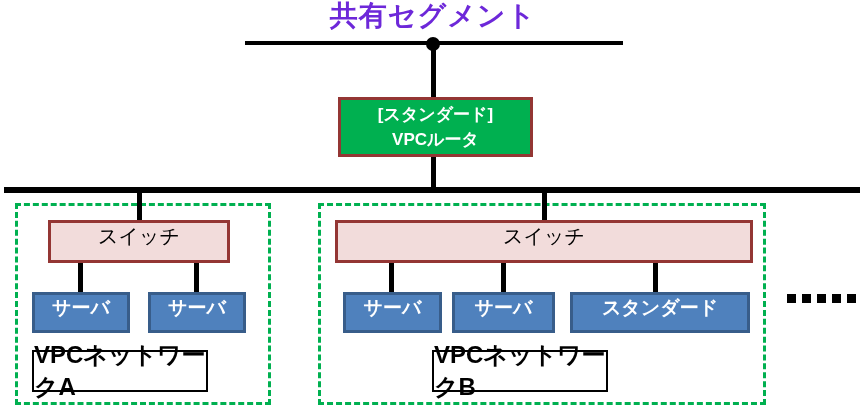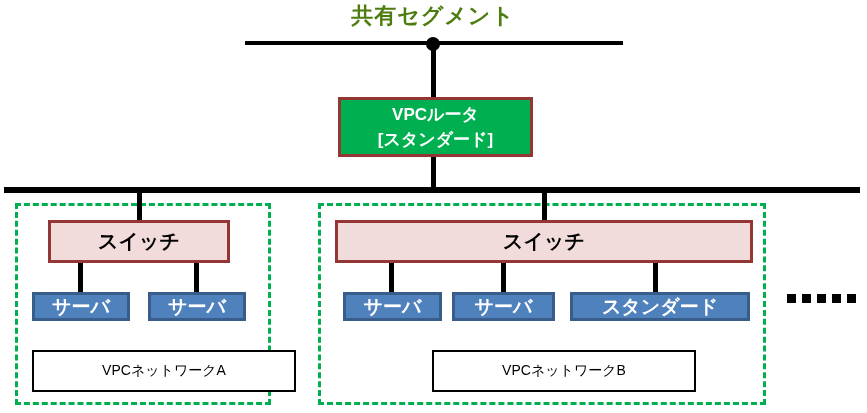--- a/index.html
+++ b/index.html
@@ -4,60 +4,60 @@
 <style>
   html,body{margin:0;padding:0;background:#fff;}
   #stage{
     position:relative;width:867px;height:413px;background:#ffffff;overflow:hidden;
     font-family:"Liberation Sans","DejaVu Sans",sans-serif;
   }
   .hline{position:absolute;background:#000;}
   .vline{position:absolute;background:#000;}
   #title{
     position:absolute;left:250px;top:2px;width:366px;height:30px;
-    text-align:center;font-size:22px;font-weight:bold;color:#4d7c0f;line-height:28px;
+    text-align:center;font-size:28px;font-weight:bold;color:#6d28d9;line-height:28px;
     letter-spacing:1px;
   }
   #junction-dot{
     position:absolute;left:426px;top:37px;width:14px;height:14px;border-radius:50%;background:#000;
   }
   #router-box{
     position:absolute;left:338px;top:97px;width:195px;height:60px;box-sizing:border-box;
     background:var(--router-fill,#00B050);border:3px solid var(--box-border,#943634);
     color:#fff;font-weight:bold;font-size:17px;text-align:center;
     display:flex;flex-direction:column;justify-content:center;line-height:25px;
   }
   .net-box{
     position:absolute;box-sizing:border-box;
     border:3px dashed var(--network-border,#00B050);background:transparent;
   }
   #net-a{left:15px;top:203px;width:256px;height:202px;}
   #net-b{left:318px;top:203px;width:448px;height:202px;}
   .switch-box{
     position:absolute;box-sizing:border-box;
     background:var(--switch-fill,#F2DCDB);border:3px solid var(--box-border,#943634);
-    color:#000;font-weight:bold;font-size:20px;text-align:center;
-    display:flex;align-items:center;justify-content:center;
+    color:#000;font-weight:normal;font-size:20px;text-align:center;
+    display:flex;justify-content:center;
   }
   #switch-a{left:48px;top:220px;width:182px;height:43px;}
   #switch-b{left:335px;top:220px;width:418px;height:43px;}
   .device-box{
-    position:absolute;box-sizing:border-box;top:292px;height:29px;
+    position:absolute;box-sizing:border-box;top:292px;height:41px;
     background:var(--device-fill,#4F81BD);border:3px solid var(--device-border,#385D8A);
     color:#fff;font-weight:bold;font-size:19px;text-align:center;
-    display:flex;align-items:center;justify-content:center;
+    display:flex;align-items:flex-start;justify-content:center;
   }
   #server-a1{left:32px;width:98px;}
   #server-a2{left:148px;width:98px;}
   #server-b1{left:343px;width:99px;}
   #server-b2{left:452px;width:103px;}
   #appliance-b{left:570px;width:180px;}
   .label-box{
-    position:absolute;top:350px;width:264px;height:42px;box-sizing:border-box;
-    background:#fff;border:2px solid #000;color:#000;font-weight:normal;font-size:14px;
+    position:absolute;top:350px;width:176px;height:42px;box-sizing:border-box;
+    background:#fff;border:2px solid #000;color:#000;font-weight:bold;font-size:24px;
     display:flex;align-items:center;justify-content:center;
   }
   #label-a{left:32px;}
   #label-b{left:432px;align-items:center;}
   #more-networks-ellipsis{
     position:absolute;left:787px;top:294px;display:flex;gap:6px;
   }
   #more-networks-ellipsis .dot{width:9px;height:9px;background:#000;display:inline-block;}
 </style>
 </head>
@@ -66,22 +66,22 @@
 <div id="stage">
 
   <div id="title">共有セグメント</div>
 
   <div class="hline" style="left:245px;top:41px;width:378px;height:4px;"></div>
   <div id="junction-dot"></div>
 
   <div class="vline" style="left:431px;top:44px;width:5px;height:53px;"></div>
 
   <div id="router-box">
+    <span>[スタンダード]</span>
     <span>VPCルータ</span>
-    <span>[スタンダード]</span>
   </div>
 
   <div class="vline" style="left:431px;top:157px;width:5px;height:30px;"></div>
 
   <div class="hline" style="left:4px;top:187px;width:856px;height:6px;"></div>
 
   <div id="net-a" class="net-box"></div>
   <div class="vline" style="left:137px;top:193px;width:5px;height:27px;"></div>
   <div id="switch-a" class="switch-box">
     <span>スイッチ</span>

